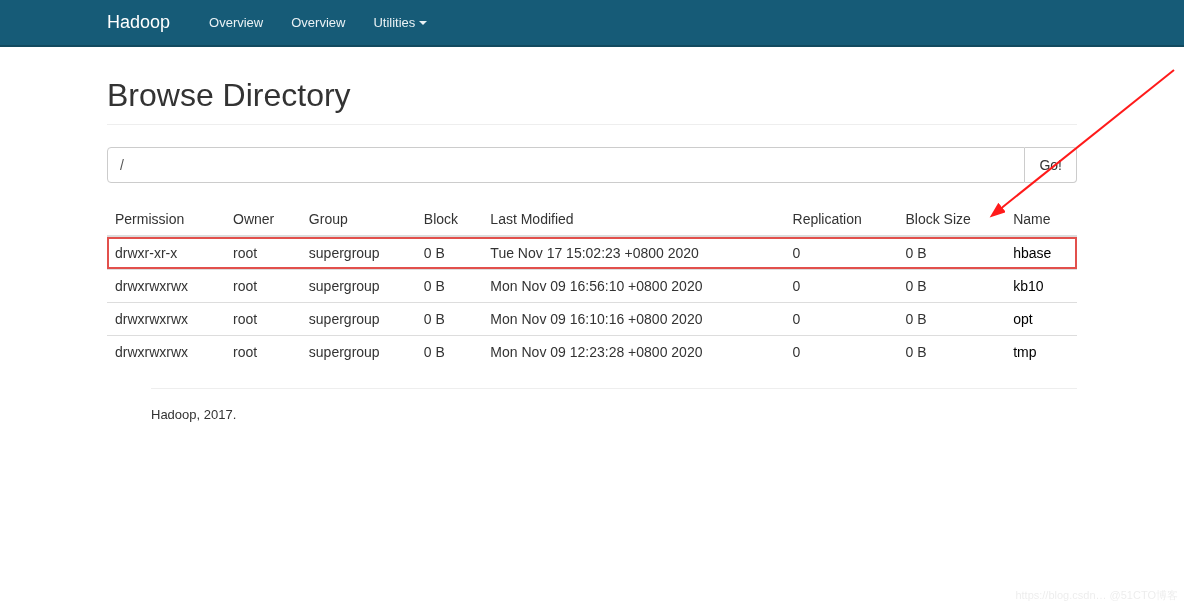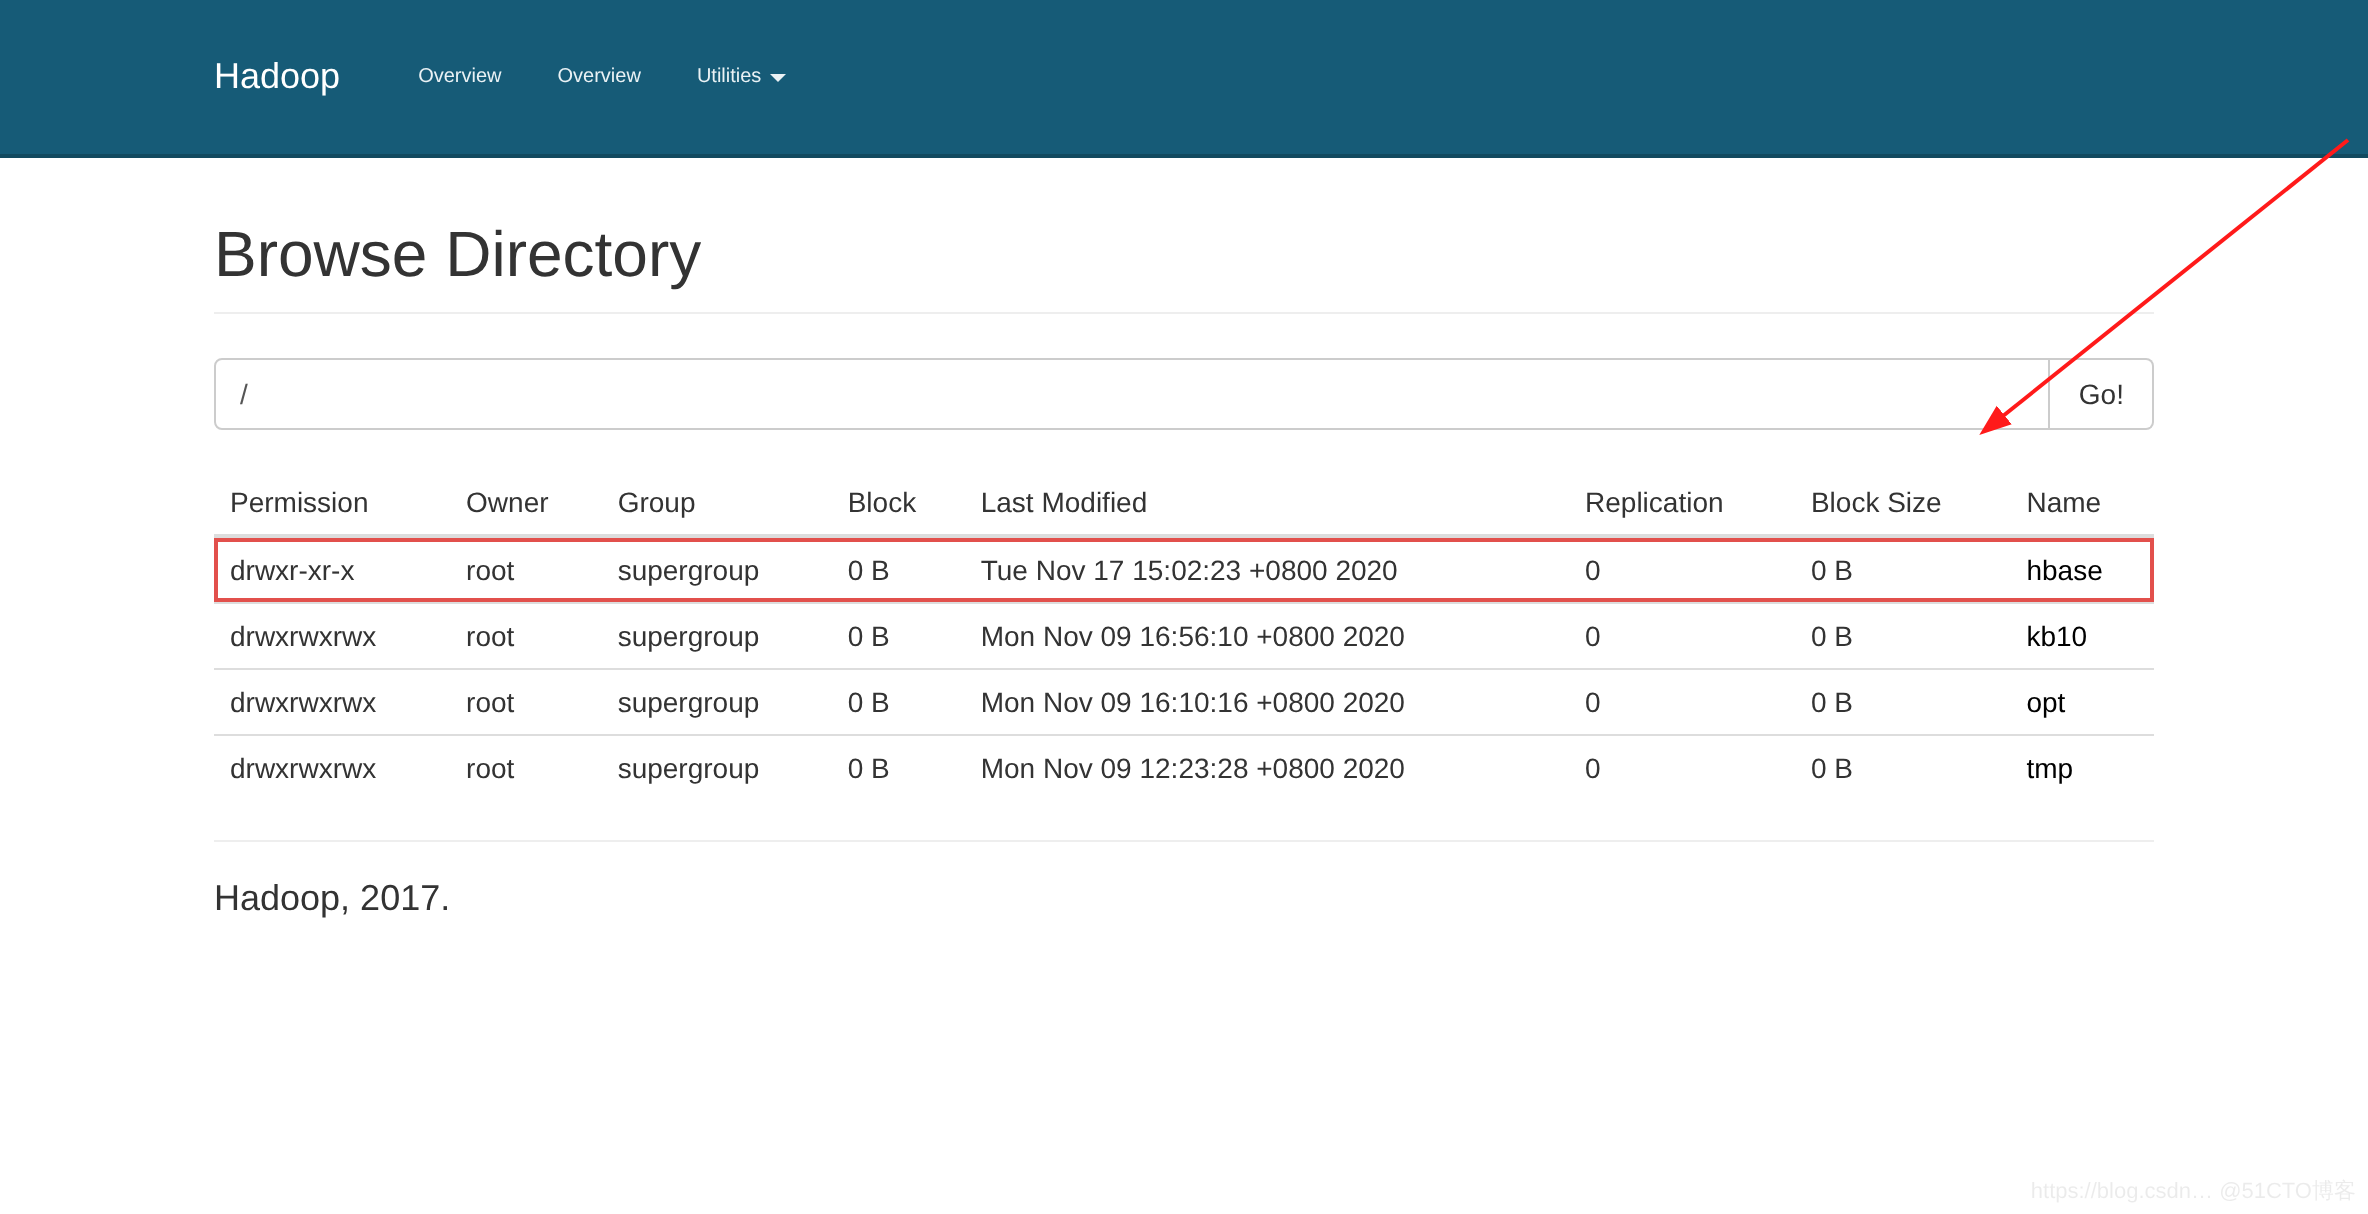--- a/index.html
+++ b/index.html
@@ -5,21 +5,21 @@
     * { box-sizing: border-box; margin: 0; padding: 0; }
     body {
       font-family: "Helvetica Neue", Helvetica, Arial, sans-serif;
       font-size: 14px;
       color: #333;
       background: #fff;
     }
     .navbar {
       background: #165b77;
       border-bottom: 2px solid #124a5f;
-      padding: 16px;
+      padding: 0;
       min-height: 44px;
       display: flex;
       align-items: center;
     }
     .nav-inner {
       width: 100%;
       max-width: 1000px;
       margin: 0 auto;
       padding: 0 15px;
       display: flex;
@@ -27,21 +27,21 @@
     }
     .brand {
       color: #fff;
       font-size: 18px;
       font-weight: 400;
       padding: 12px 15px 12px 0;
       margin-right: 10px;
     }
     .nav-link {
       color: #eaf2f5;
-      font-size: 10px;
+      font-size: 13px;
       padding: 14px 14px;
       cursor: pointer;
       display: flex;
       align-items: center;
     }
     .caret {
       display: inline-block;
       width: 0; height: 0;
       margin-left: 4px;
       border-top: 4px solid #eaf2f5;
@@ -121,22 +121,23 @@
     }
     .dir-link {
       color: #000000;
       text-decoration: none;
       cursor: pointer;
     }
     footer {
       border-top: 1px solid #eee;
       margin-top: 20px;
       padding: 18px 0;
-      font-size: 18px;
-      color: #333;
+      font-size: 13px;
+      color: #333;
+      margin-left: 44px;
     }
     .watermark {
       position: fixed;
       bottom: 4px;
       right: 6px;
       color: rgba(0,0,0,0.08);
       font-size: 11px;
       pointer-events: none;
     }
     

